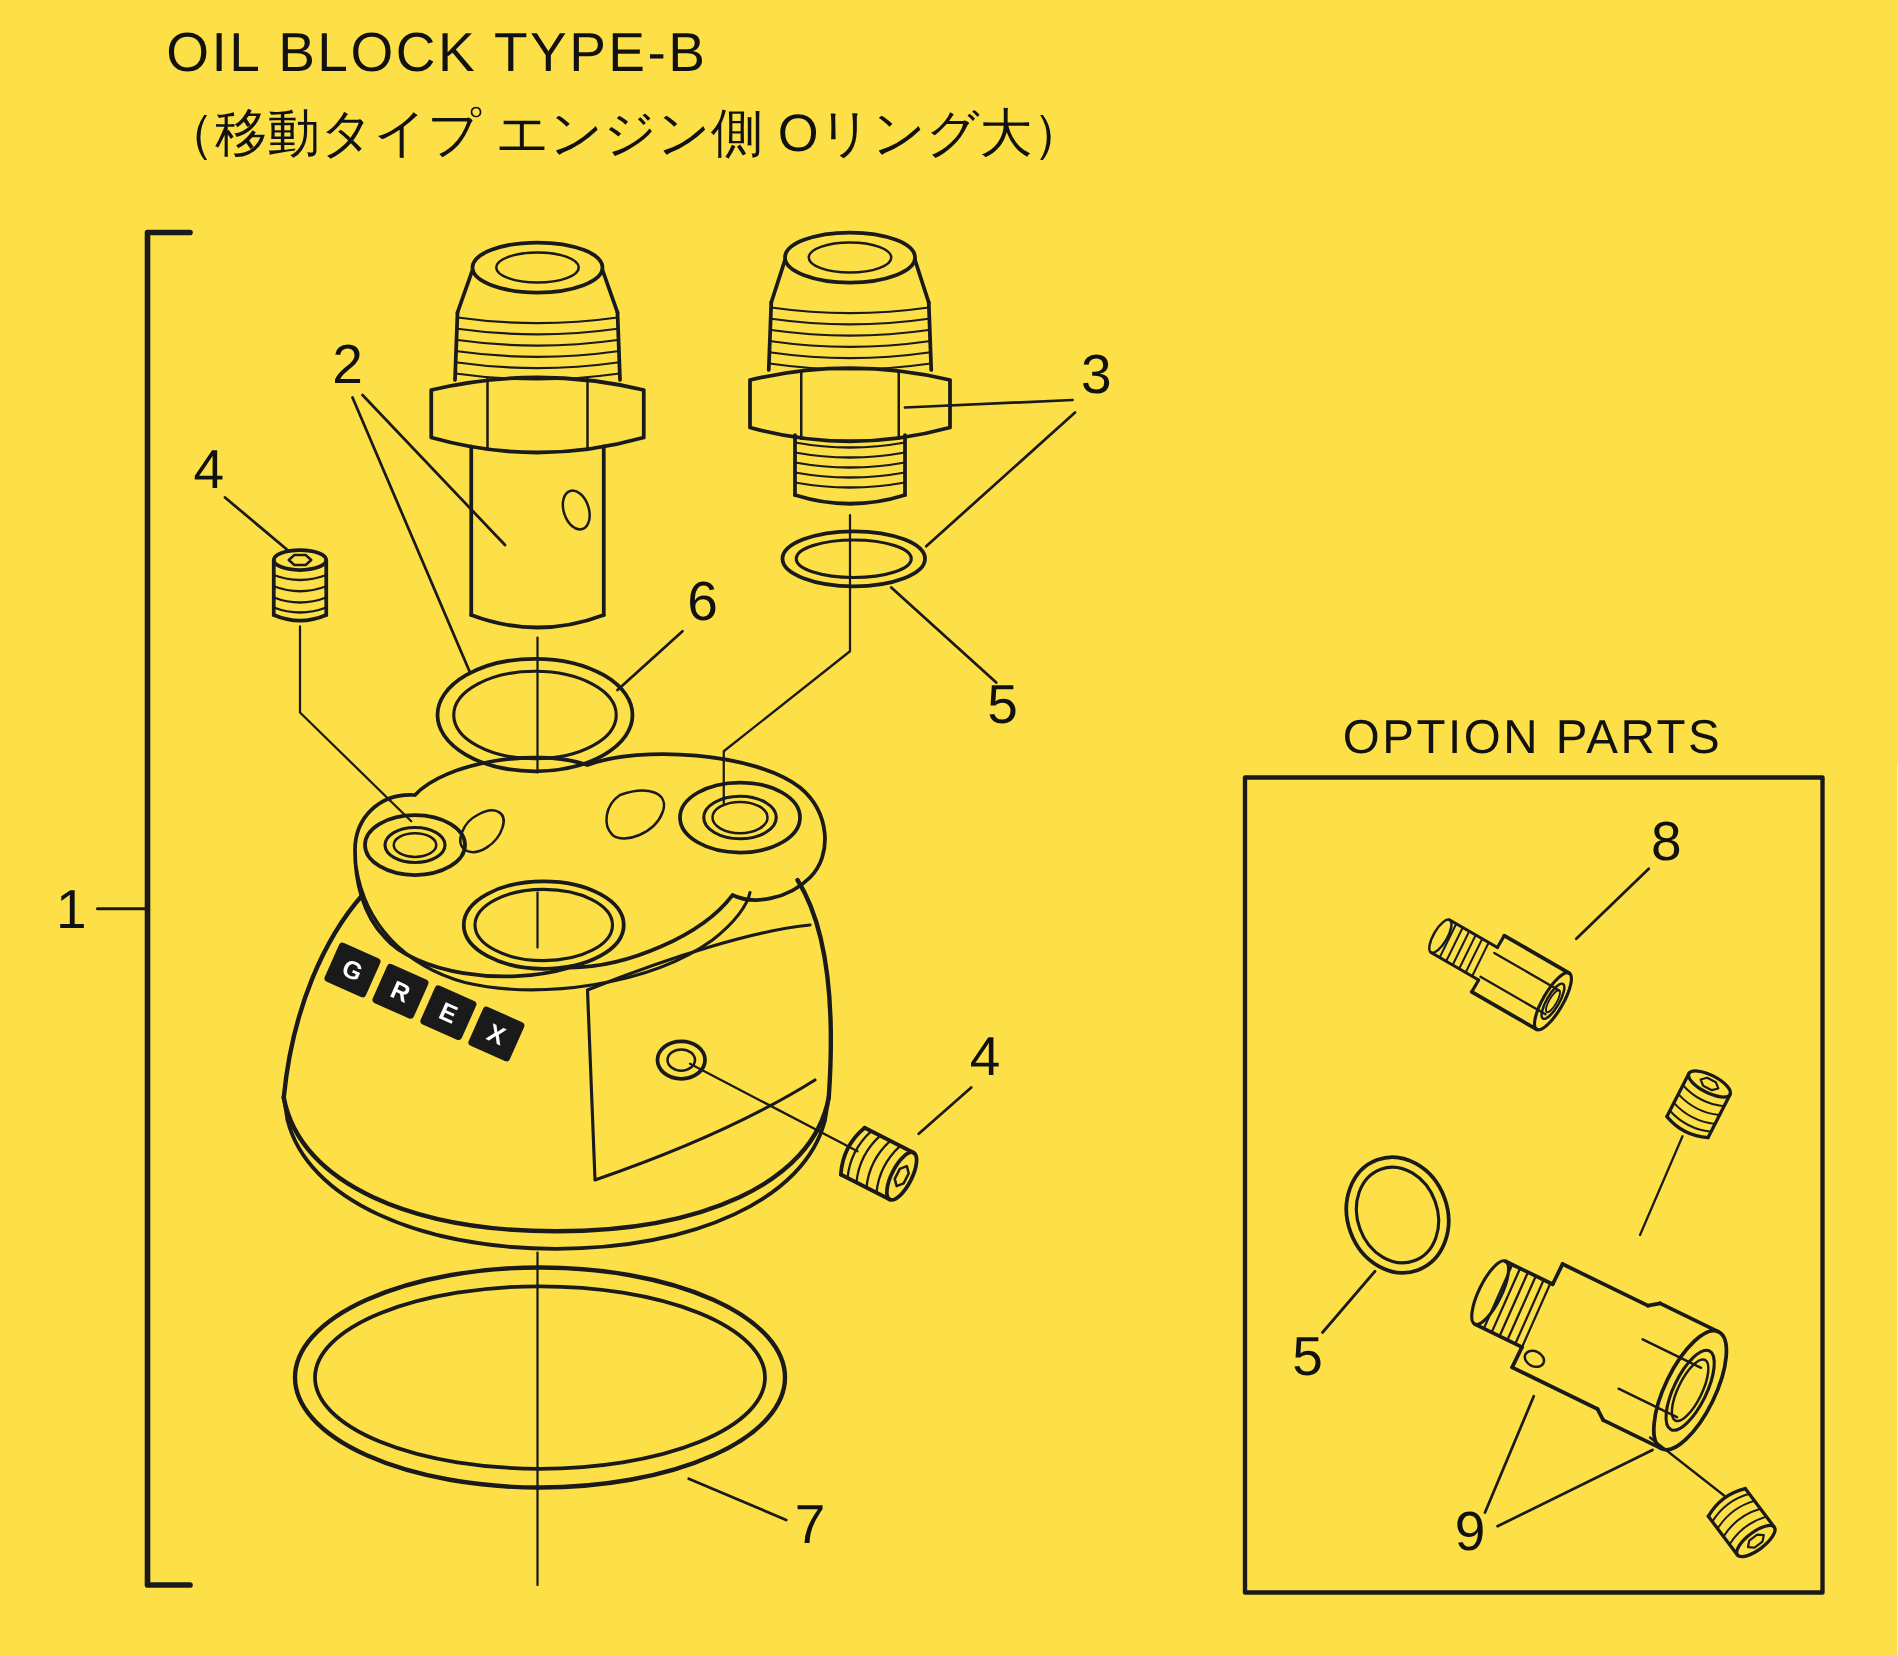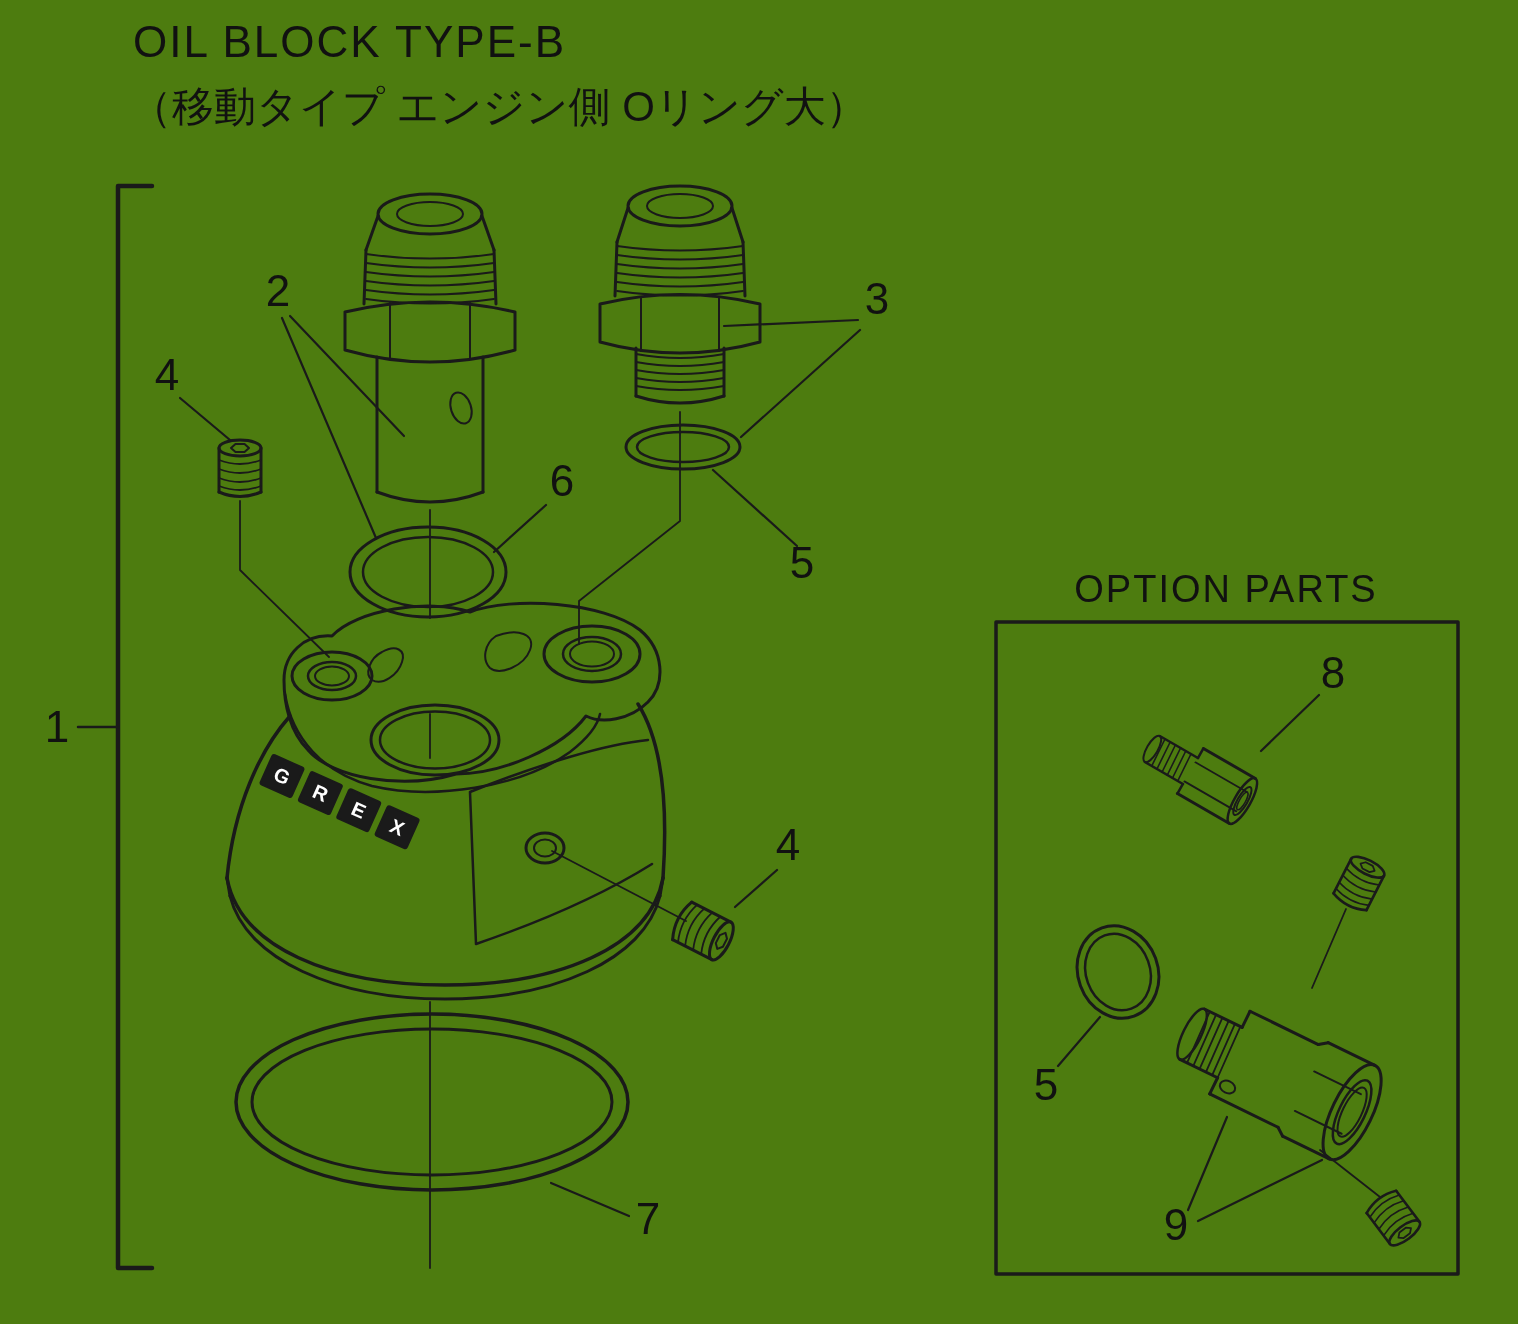--- a/index.html
+++ b/index.html
@@ -1,16 +1,16 @@
 <!DOCTYPE html>
 <html><head>
 <meta charset="utf-8">
 <style>
   html,body{margin:0;padding:0;background:#fff}
-  .stage{position:relative;width:1518px;height:1324px;background:#4d7c0f;
+  .stage{position:relative;width:1518px;height:1324px;background:#fde047;
          font-family:"Liberation Sans",sans-serif;overflow:hidden}
   svg{position:absolute;left:0;top:0}
   svg text{font-family:"Liberation Sans",sans-serif;fill:#111;stroke:none}
   .ttl{font-size:44px;letter-spacing:2px}
   .sub{font-size:42px}
   .opt{font-size:38px;letter-spacing:2px}
   .lbl{font-size:44px}
   .logo-letter{font-size:20px;font-weight:bold;fill:#fff}
 </style>
 </head>

